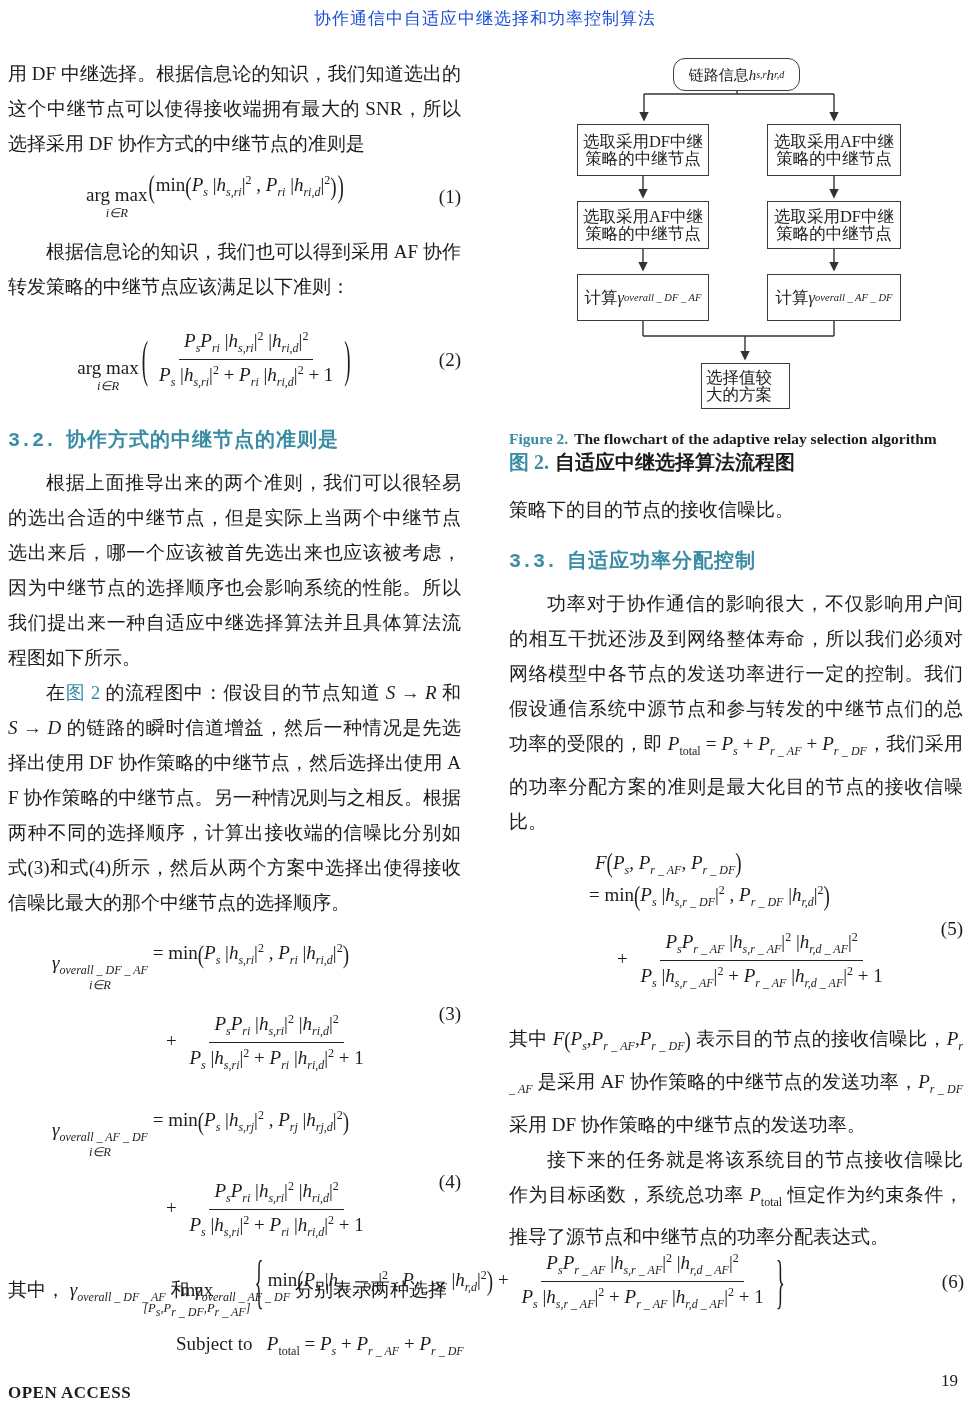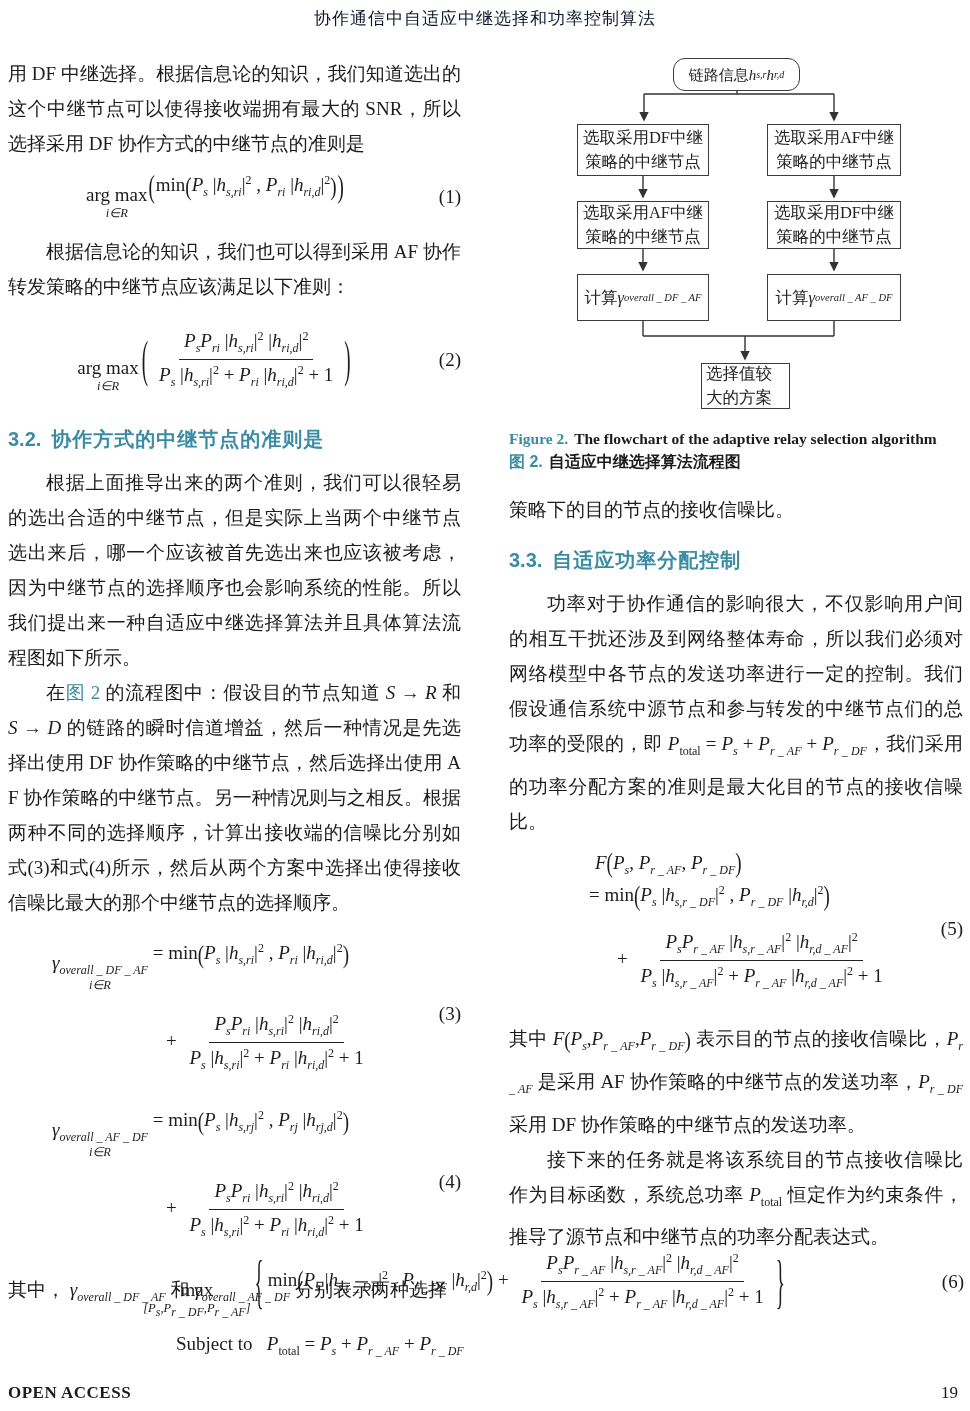--- a/index.html
+++ b/index.html
@@ -5,21 +5,21 @@
   :root { --accent:#3a8ca4; --ink:#1c1c1c; --line:#333; }
   * { margin:0; padding:0; box-sizing:border-box; }
   html,body { background:#888; }
   .page {
     position:relative; width:970px; height:1411px; margin:0 auto;
     background:#fff; color:var(--ink);
     font-family:"Liberation Serif", serif; overflow:hidden;
   }
   .title {
     position:absolute; top:7px; left:0; width:100%;
-    text-align:center; font-size:17px; color:#0f172a; letter-spacing:1px;
+    text-align:center; font-size:17px; color:#1d4ed8; letter-spacing:1px;
   }
   .col { position:absolute; top:56px; }
   .col-left  { left:8px;  width:453px; }
   .col-right { left:509px; width:454px; }
   .para {
     font-size:19px; line-height:35px; text-align:justify;
     word-break:break-all; color:var(--ink);
   }
   .indent { text-indent:2em; }
   .fig-link { color:var(--accent); }
@@ -50,49 +50,49 @@
   .ind-c { padding-left:86px; }
   .ind-d { padding-left:80px; }
   .ind-e { padding-left:108px; }
   .eq1 { margin:12px 0 14px; }
   .eq2 { margin:10px 0 12px; }
   .eq3 { margin:16px 0 4px; }
   .eq4 { margin:10px 0 12px; }
   .eq5 { margin:8px 0 10px; }
   
   .sec { margin:20px 0 12px; font-size:20px; font-weight:bold; color:var(--accent); }
-  .sec .sec-num { font-family:Liberation Sans, sans-serif; margin-right:10px; }
+  .sec .sec-num { font-family:Liberation Mono, monospace; margin-right:10px; }
   .sec .sec-title { font-family:"Liberation Sans", sans-serif; letter-spacing:1px; }
   
   .flowchart { position:relative; width:454px; height:358px; }
   .fc-lines { position:absolute; left:0; top:0; }
   .ln { stroke:var(--line); stroke-width:1.4; fill:none; }
   .fc-node {
     position:absolute; border:1.6px solid #3c3c3c; background:#fff;
     display:flex; align-items:center; justify-content:center;
-    text-align:center; font-size:16.5px; line-height:24px; color:#222;
+    text-align:center; font-size:16.5px; line-height:17px; color:#222;
   }
   .fc-stadium { border-radius:12px; border-width:1.2px; font-size:15px; line-height:20px; white-space:nowrap; }
   .fc-stadium sub { font-size:10px; }
   .fc-calc sub { font-size:10.5px; }
   .fc-end { justify-content:flex-start; text-align:left; padding:0 4px; }
   .caption { margin-top:14px; }
   .cap-en { font-size:15.5px; font-weight:bold; line-height:22px; }
-  .cap-zh { font-size:16px; font-weight:bold; line-height:24px; font-family:Liberation Sans, sans-serif; }
+  .cap-zh { font-size:20px; font-weight:bold; line-height:24px; font-family:Liberation Serif, serif; }
   .cap-label { color:var(--accent); margin-right:6px; }
   .rc-para1 { margin-top:18px; }
   
   .bottom-eq { position:absolute; left:8px; top:1236px; width:956px; font-size:19px; }
   .eq6-row { display:flex; align-items:center; }
   .eq6-body { flex:1; text-align:center; white-space:nowrap; }
   .eq6-label { width:40px; text-align:right; }
   .eq6-subject { margin-top:6px; padding-left:168px; font-size:19px; }
   
   .footer-left { position:absolute; left:8px; bottom:8px; font-size:17px; font-weight:bold; letter-spacing:0.5px; }
-  .footer-right { position:absolute; right:12px; bottom:8px; font-size:17px; }
+  .footer-right { position:absolute; right:12px; bottom:20px; font-size:17px; }
 </style>
 </head>
 <body>
 
 <div class="page">
 
   <div class="title">协作通信中自适应中继选择和功率控制算法</div>
 
   <div class="col col-left">
     <p class="para m">用 DF 中继选择。根据信息论的知识，我们知道选出的这个中继节点可以使得接收端拥有最大的 SNR，所以选择采用 DF 协作方式的中继节点的准则是</p>

